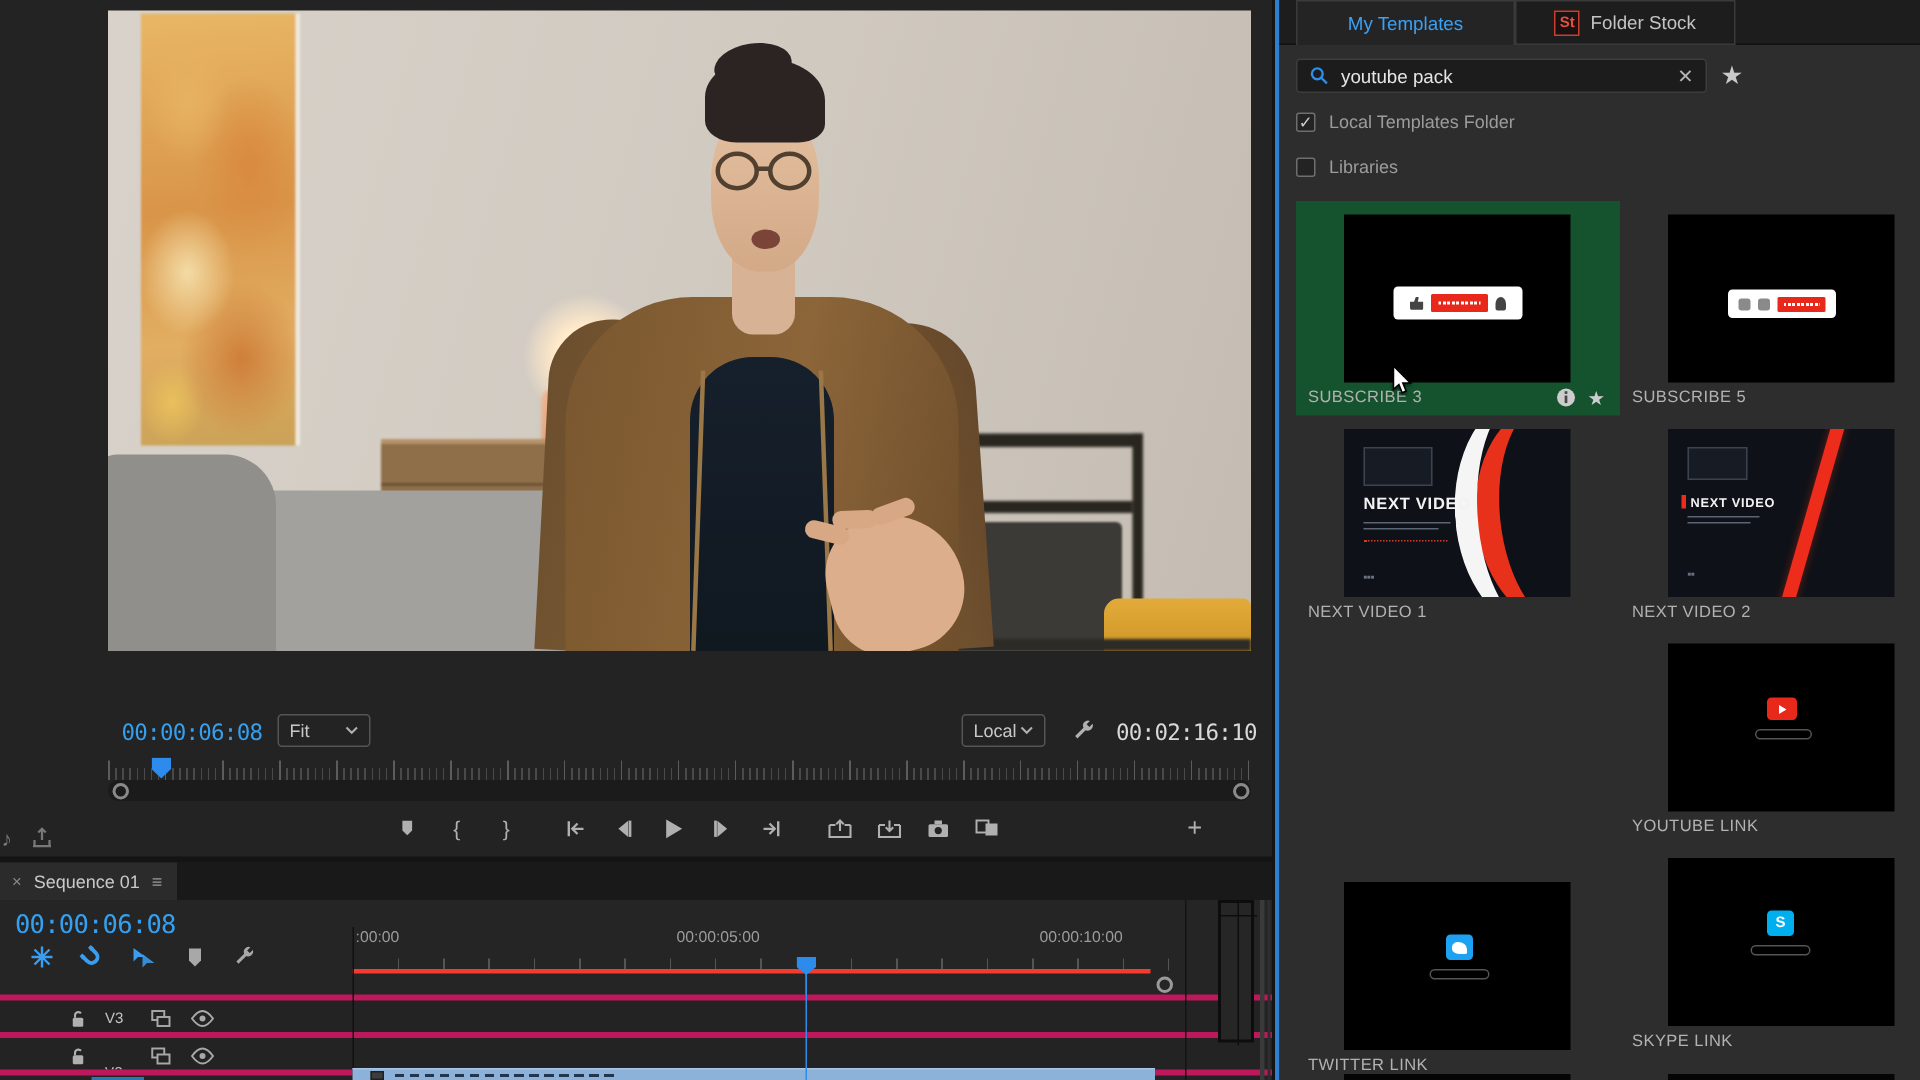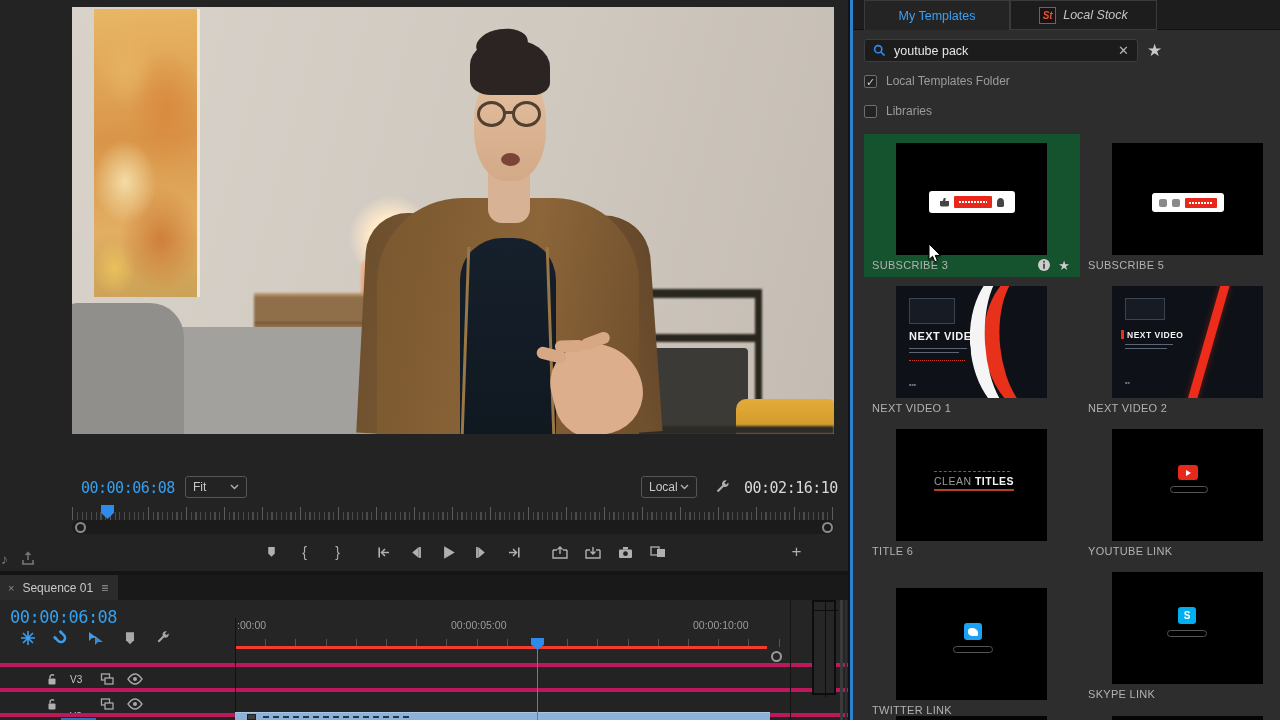--- a/index.html
+++ b/index.html
@@ -95,21 +95,21 @@
   .tl-phline { left:537px; top:74px; width:1px; height:71px; background:#2d8ceb; }
   .clip { left:235px; top:137px; width:535px; height:8px; background:#8cb2da; border-top:1px solid #a9c6e4; }
   .meter { left:812px; top:25px; width:24px; height:95px; border:2px solid #0d0d0d; background:#262626; }
   .meter-div { left:11px; top:0; width:1px; height:95px; background:#0d0d0d; }
   .meter-head { left:0; top:8px; width:24px; height:1px; background:#0d0d0d; }
 
   
   .eg-tabbar { left:0; top:0; width:427px; height:30px; background:#1d1d1d; border-bottom:1px solid #101010; }
   .eg-tab { height:30px; display:flex; align-items:center; justify-content:center; gap:7px; font-size:12.5px; border:1px solid #3a3a3a; }
   .eg-tab.active { left:11px; top:0; width:146px; color:#3ba1f5; background:#242424; border-bottom:none; }
-  .eg-tab.inactive { left:157px; top:0; width:147px; color:#c4c4c4; background:#1d1d1d;font-style:italic; }
+  .eg-tab.inactive { left:157px; top:0; width:147px; color:#c4c4c4; background:#1d1d1d; }
   .st-badge { width:17px; height:17px; border:1px solid #c93f2e; color:#e05140; background:#1a1212;
     font-size:10px; font-weight:bold; display:flex; align-items:center; justify-content:center; }
   .searchbox { left:11px; top:39px; width:274px; height:23px; background:#1c1c1c; border:1px solid #3d3d3d; border-radius:3px;
     display:flex; align-items:center; padding:0 8px; gap:8px; }
   .searchbox input { flex:1; background:transparent; border:none; outline:none; color:#e6e6e6; font-size:12.5px; font-family:inherit; }
   .search-x { color:#b5b5b5; font-size:13px; }
   .fav-star { left:294px; top:40px; color:#c9c9c9; font-size:17px; }
   .chk-row { left:11px; display:flex; align-items:center; gap:9px; }
   .chk { width:13px; height:13px; border:1px solid #6e6e6e; border-radius:2px; background:#232323;
     color:#cfcfcf; font-size:11px; line-height:12px; text-align:center; }
@@ -374,21 +374,21 @@
   </div>
 
   <div id="eg-edge" class="a"></div>
   <div id="eg-panel" class="a">
     <div class="a eg-tabbar"></div>
     <div class="a eg-tab active">
       <span>My Templates</span>
     </div>
     <div class="a eg-tab inactive">
       <span class="st-badge">St</span>
-      <span>Local Stock</span>
+      <span>Folder Stock</span>
     </div>
 
     <div class="searchbox a">
       <svg width="13" height="13" viewBox="0 0 13 13">
         <circle cx="5.2" cy="5.2" r="3.6" stroke="#2f8ceb" stroke-width="1.6" fill="none"></circle>
           <path d="M8 8l3.6 3.6" stroke="#2f8ceb" stroke-width="1.6"></path>
       </svg>
       <input value="youtube pack" style="">
       <span class="search-x">✕</span>
     </div>
@@ -457,29 +457,20 @@
         <div class="a nv-frame" style="width:40px; height:22px;"></div>
         <div class="a" style="left:9px; top:44px; width:3px; height:9px; background:#ee2c1c;"></div>
         <span class="a nv-title" style="left:15px; top:44px; font-size:8.5px;">NEXT VIDEO</span>
         <div class="a nv-line" style="left:13px; top:58px; width:48px;"></div>
         <div class="a nv-line" style="left:13px; top:62px; width:42px;"></div>
         <span class="a nv-brand" style="left:13px; top:94px;">■■</span>
       </div>
       <span class="a cell-label">NEXT VIDEO 2</span>
     </div>
 
-    <div class="a cell" style="left:11px; top:420px;">
-      <div class="a thumb">
-        <div class="a" style="left:38px; top:42px; width:76px; border-top:1px dashed #b4412e; height:3px;"></div>
-        <div class="a" style="left:38px; top:46px; font-size:10.5px; letter-spacing:.5px; border-bottom:2px solid #b4412e; padding-bottom:2px;">
-          <span class="t6-clean">CLEAN</span> <span class="t6-titles">TITLES</span>
-        </div>
-      </div>
-      <span class="a cell-label">TITLE 6</span>
-    </div>
 
     <div class="a cell" style="left:227px; top:420px;">
       <div class="a thumb">
         <div class="sq-app a" style="left:66px; top:36px; width:20px; height:15px; background:#e8281b;">
           <div style="width:0; height:0; border-left:5px solid #fff; border-top:3.5px solid transparent; border-bottom:3.5px solid transparent;"></div>
         </div>
         <div class="link-pill a" style="left:58px; top:57px; width:38px;"></div>
       </div>
       <span class="a cell-label">YOUTUBE LINK</span>
     </div>

